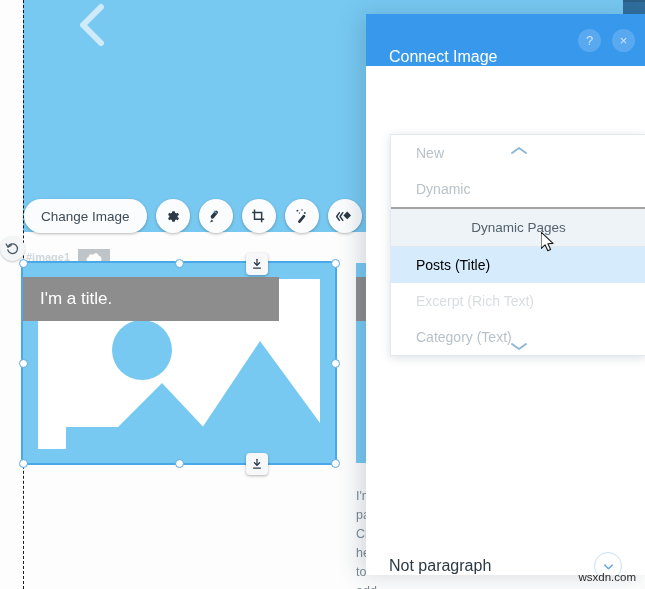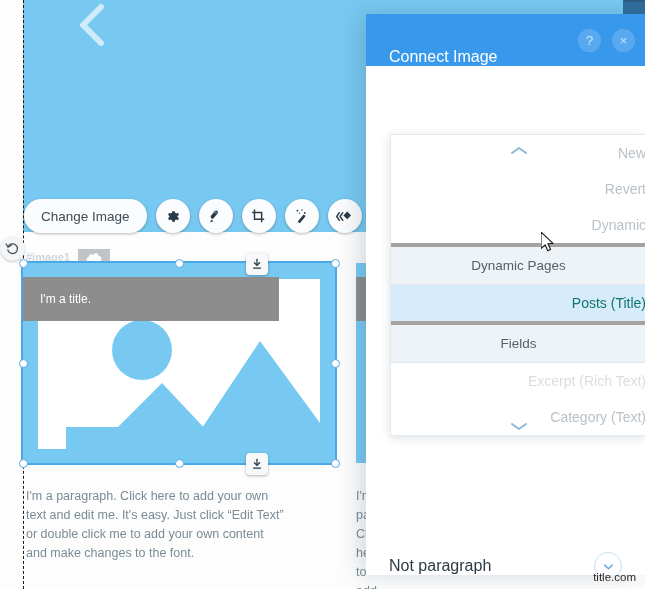--- a/index.html
+++ b/index.html
@@ -151,21 +151,21 @@
     position: absolute;
     left: 23px; top: 277px;
     width: 256px; height: 44px;
     background: #8d8d8d;
     display: flex; align-items: center;
     padding-left: 17px;
     box-sizing: border-box;
   }
   .sel-title-band span {
     color: #ffffff;
-    font-size: 12px;
+    font-size: 17px;
   }
 
   .handle {
     position: absolute;
     width: 9px; height: 9px;
     border-radius: 50%;
     background: #ffffff;
     border: 1px solid #5aa9de;
     box-sizing: border-box;
   }
@@ -261,33 +261,32 @@
     overflow: hidden;
   }
   .dd-row {
     height: 36px;
     display: flex; align-items: center;
     padding-left: 25px;
     font-size: 14px;
     color: #b9c2c9;
     box-sizing: border-box;
     position: relative;
-    justify-content: flex-end;
   }
   .dd-row.sel {
     background: #d6ebfb;
-    color: #0f766e;
+    color: #000000;
   }
   .dd-group {
     height: 37px;
     display: flex; align-items: center; justify-content: center;
     font-size: 13.5px;
     color: #54626d;
     background: #eef3f8;
-    border-top: 4px solid #a3a3a3;
+    border-top: 2px solid #a3a3a3;
     border-bottom: 1px solid #e2e8ee;
   }
   .dd-scroll {
     position: absolute;
     left: 0; width: 100%;
     display: flex; justify-content: center;
     pointer-events: none;
   }
   .dd-scroll.up   { top: 10px; }
   .dd-scroll.down { bottom: 3px; }
@@ -456,24 +455,20 @@
     <svg width="12" height="12" viewBox="0 0 14 14" fill="none" stroke="#2b3a46" stroke-width="1.5" stroke-linecap="round">
       <line x1="7" y1="1.5" x2="7" y2="8"></line>
       <polyline points="4,5.5 7,8.5 10,5.5"></polyline>
       <line x1="3" y1="11.8" x2="11" y2="11.8"></line>
     </svg>
   </div>
 
   <div class="col2-image"></div>
   <div class="col2-band"></div>
 
-  <div class="para one">I'm a paragraph. Click here to add your own
-text and edit me. It's easy. Just click “Edit Text”
-or double click me to add your own content
-and make changes to the font.</div>
   <div class="para two">I'm a paragraph. Click here to add your own
 text and edit me. It's easy. Just click “Edit Text”
 or double click me to add your own content
 and make changes to the font.</div>
 
   <div class="dialog-shadow"></div>
   <div class="dialog">
 
     <div class="dlg-header">
       <span class="dlg-title">Connect Image</span>
@@ -486,37 +481,31 @@
     </div>
 
     <div class="dlg-body">
 
       <div class="dropdown">
 
         <div class="dd-row">
           <span>New</span>
         </div>
         <div class="dd-row">
-          <span>Revert</span>
-        </div>
-        <div class="dd-row">
           <span>Dynamic</span>
         </div>
 
         <div class="dd-group">
           <span>Dynamic Pages</span>
         </div>
 
         <div class="dd-row sel">
           <span>Posts (Title)</span>
         </div>
 
-        <div class="dd-group">
-          <span>Fields</span>
-        </div>
 
         <div class="dd-row" style="opacity:.55">
           <span>Excerpt (Rich Text)</span>
         </div>
         <div class="dd-row">
           <span>Category (Text)</span>
         </div>
 
         <div class="dd-scroll up">
           <svg width="22" height="12" viewBox="0 0 22 12" fill="none" stroke="#8fb8d8" stroke-width="2" stroke-linecap="round" stroke-linejoin="round">
@@ -540,14 +529,14 @@
       </div>
     </div>
   </div>
 
   <div class="cursor">
     <svg width="16" height="22" viewBox="0 0 16 22">
       <polygon points="0,0 0,16.5 4.1,12.8 6.8,18.8 9.6,17.5 6.9,11.7 12,11.4" fill="#ffffff" stroke="#1c1c1c" stroke-width="1.1" stroke-linejoin="round"></polygon>
     </svg>
   </div>
 
-  <div class="watermark">title.com</div>
+  <div class="watermark">wsxdn.com</div>
 </div>
 
 </body></html>

